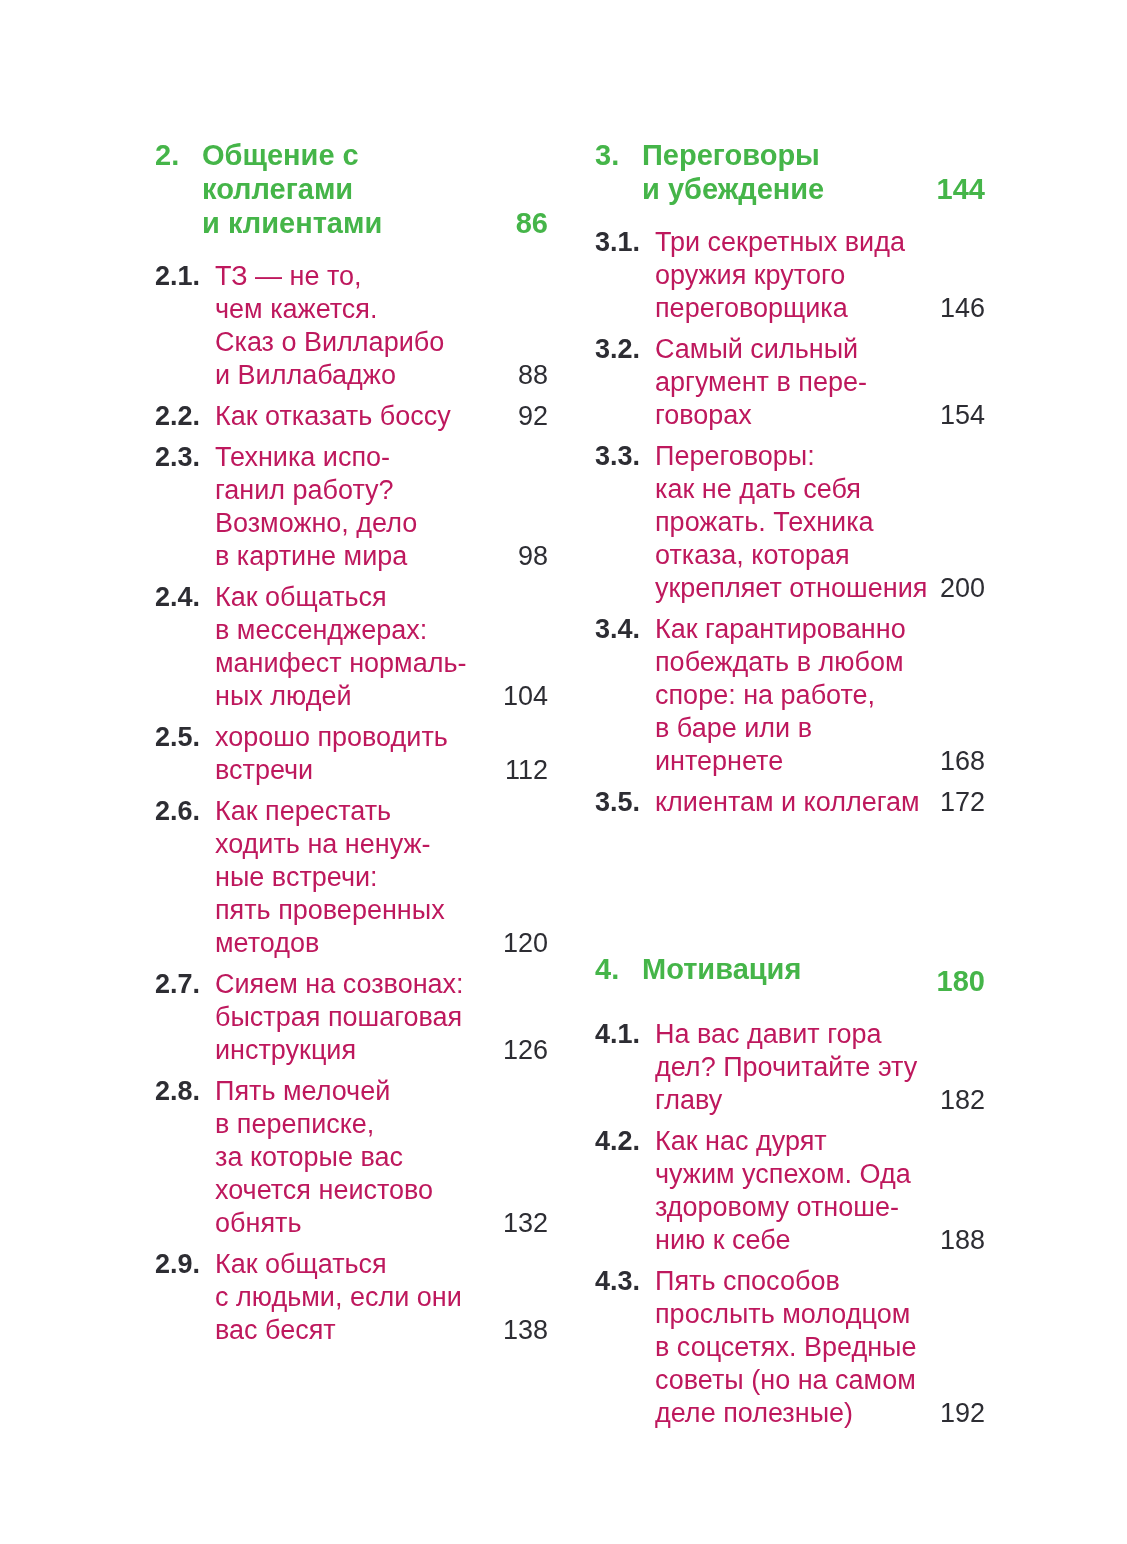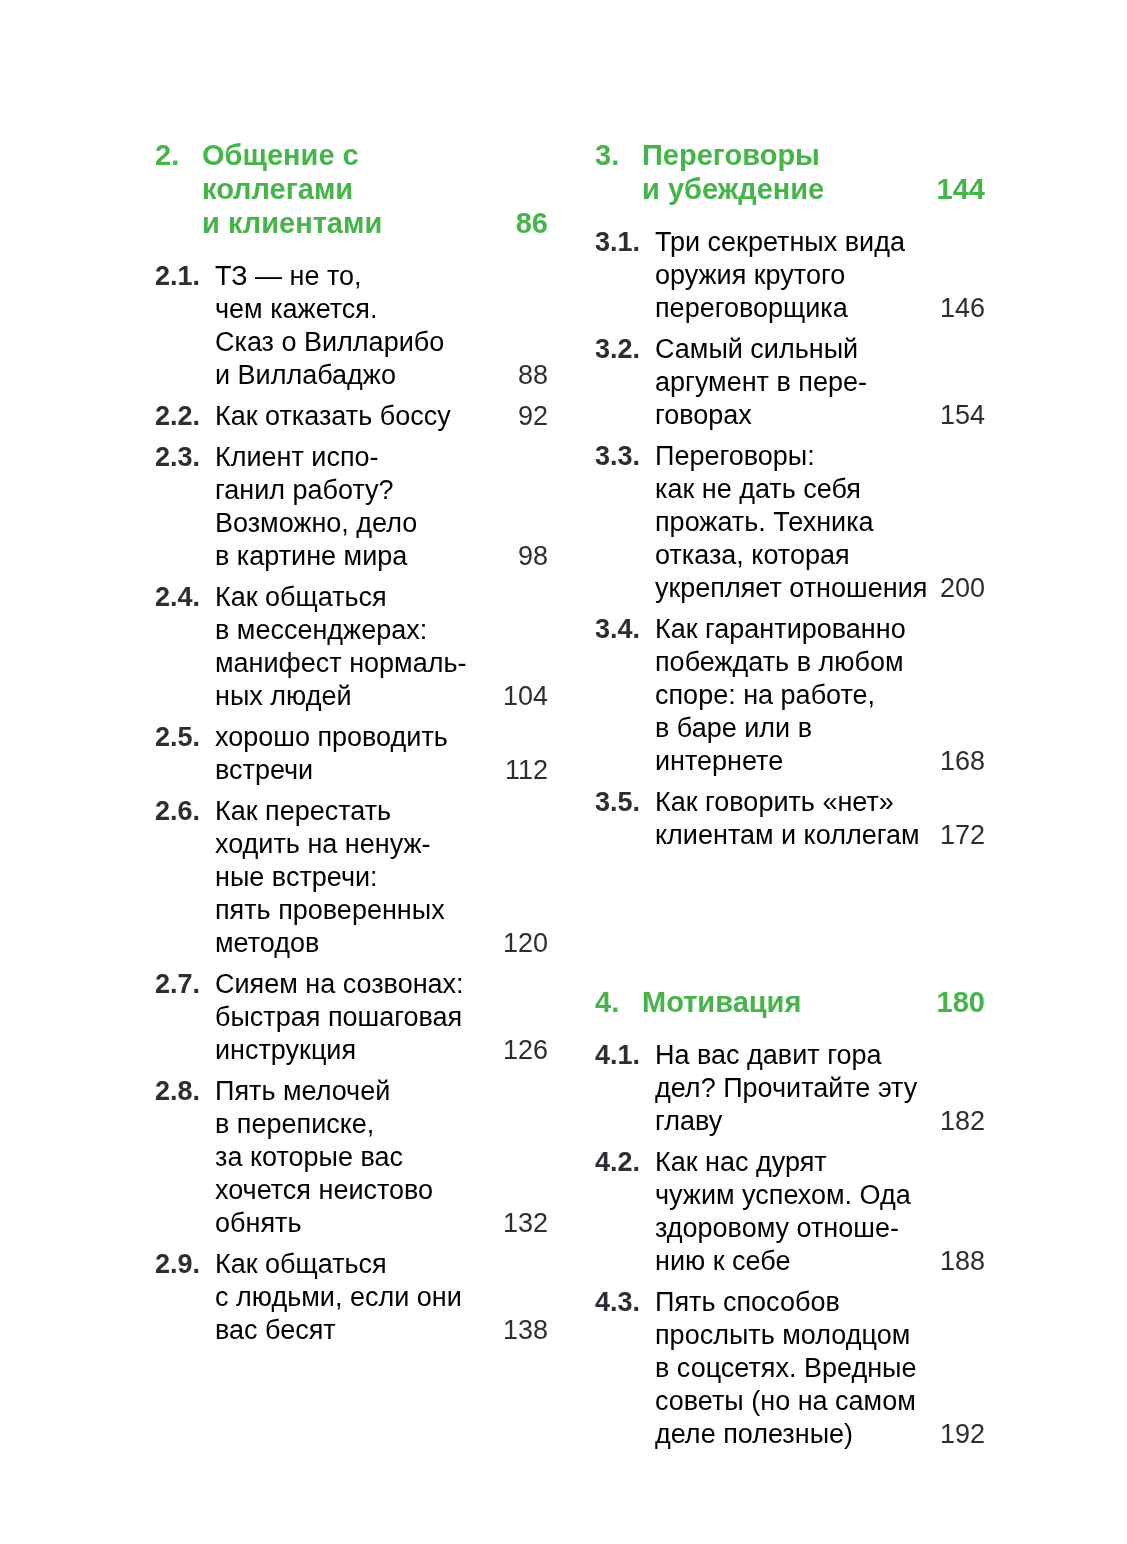--- a/index.html
+++ b/index.html
@@ -42,37 +42,38 @@
   }
   .chapter-heading .ch-num {
     flex: none;
     width: 47px;
   }
   .chapter-heading .ch-title { flex: 1 1 auto; }
   .chapter-heading .ch-page {
     flex: none;
     align-self: flex-end;
     text-align: center;
+    margin-top: 12px;
   }
 
   .toc-item {
     display: flex;
     font-size: 27px;
     line-height: 33px;
     margin-bottom: 8px;
   }
   .toc-item .item-num {
     flex: none;
     width: 60px;
     font-weight: 700;
     color: #2d2d33;
   }
   .toc-item .item-title {
     flex: 1 1 auto;
-    color: #000000;
+    color: #be185d;
   }
   .toc-item .item-page {
     flex: none;
     align-self: flex-end;
     text-align: right;
     color: #2d2d33;
     padding-left: 8px;
   }
   .line { display: block; }
 </style>
@@ -104,21 +105,21 @@
           <div class="toc-item">
             <span class="item-num">2.2.</span>
             <div class="item-title">
               <span class="line">Как отказать боссу</span>
             </div>
             <span class="item-page">92</span>
           </div>
           <div class="toc-item">
             <span class="item-num">2.3.</span>
             <div class="item-title">
-              <span class="line">Клиент испо-</span>
+              <span class="line">Техника испо-</span>
               <span class="line">ганил работу?</span>
               <span class="line">Возможно, дело</span>
               <span class="line">в картине мира</span>
             </div>
             <span class="item-page">98</span>
           </div>
           <div class="toc-item">
             <span class="item-num">2.4.</span>
             <div class="item-title">
               <span class="line">Как общаться</span>
@@ -223,21 +224,20 @@
               <span class="line">Как гарантированно</span>
               <span class="line">побеждать в любом</span>
               <span class="line">споре: на работе,</span>
               <span class="line">в баре или в интернете</span>
             </div>
             <span class="item-page">168</span>
           </div>
           <div class="toc-item">
             <span class="item-num">3.5.</span>
             <div class="item-title">
-              <span class="line">Как говорить «нет»</span>
               <span class="line">клиентам и коллегам</span>
             </div>
             <span class="item-page">172</span>
           </div>
         </section>
         <section class="chapter">
           <div class="chapter-heading" style="color: rgb(69, 181, 73);">
             <span class="ch-num">4.</span>
             <div class="ch-title">
               <span class="line">Мотивация</span>

